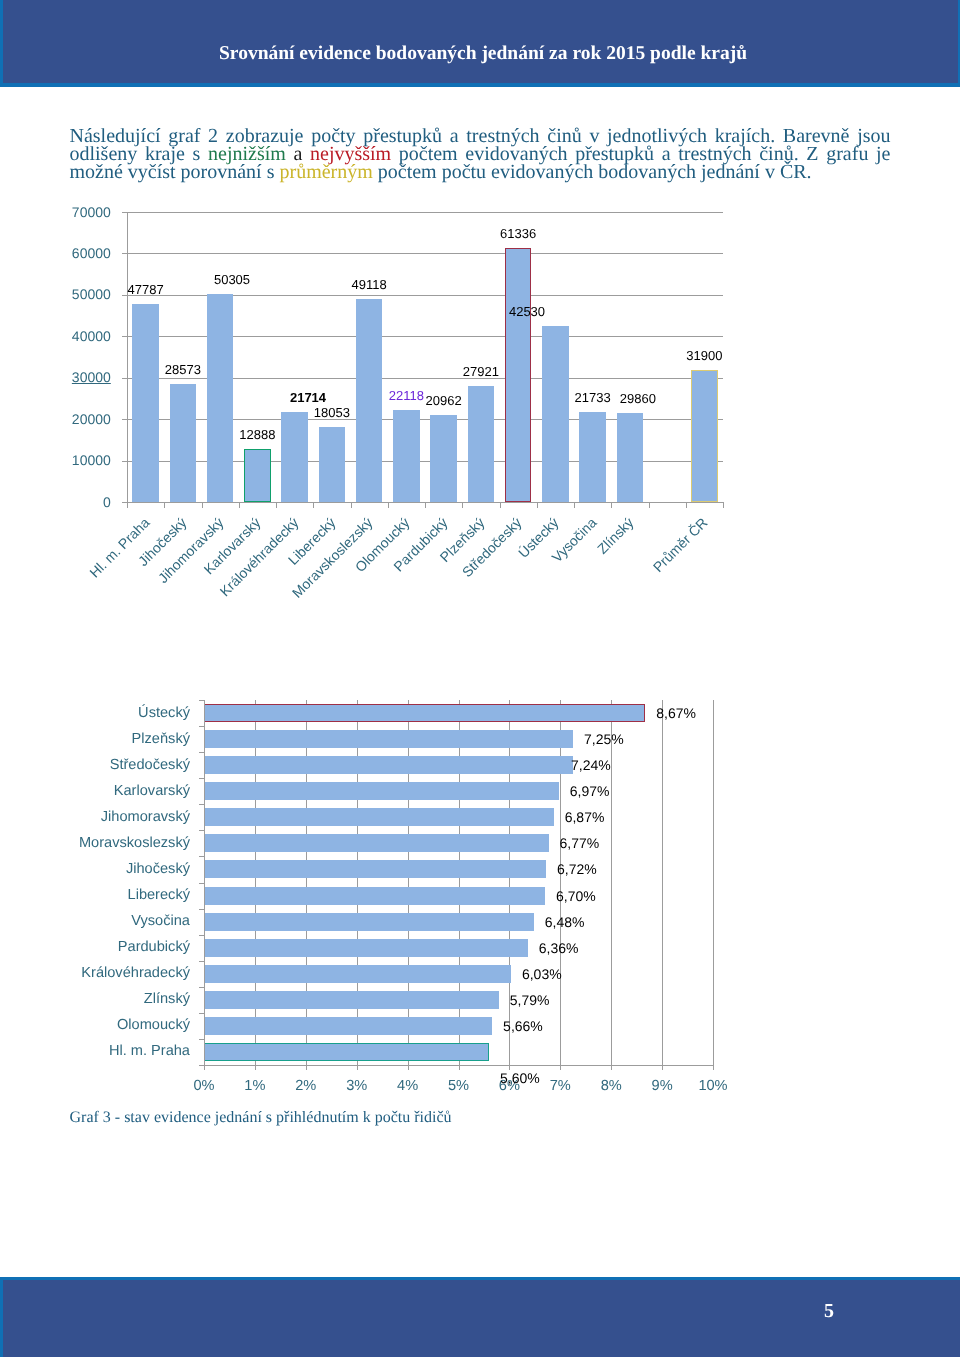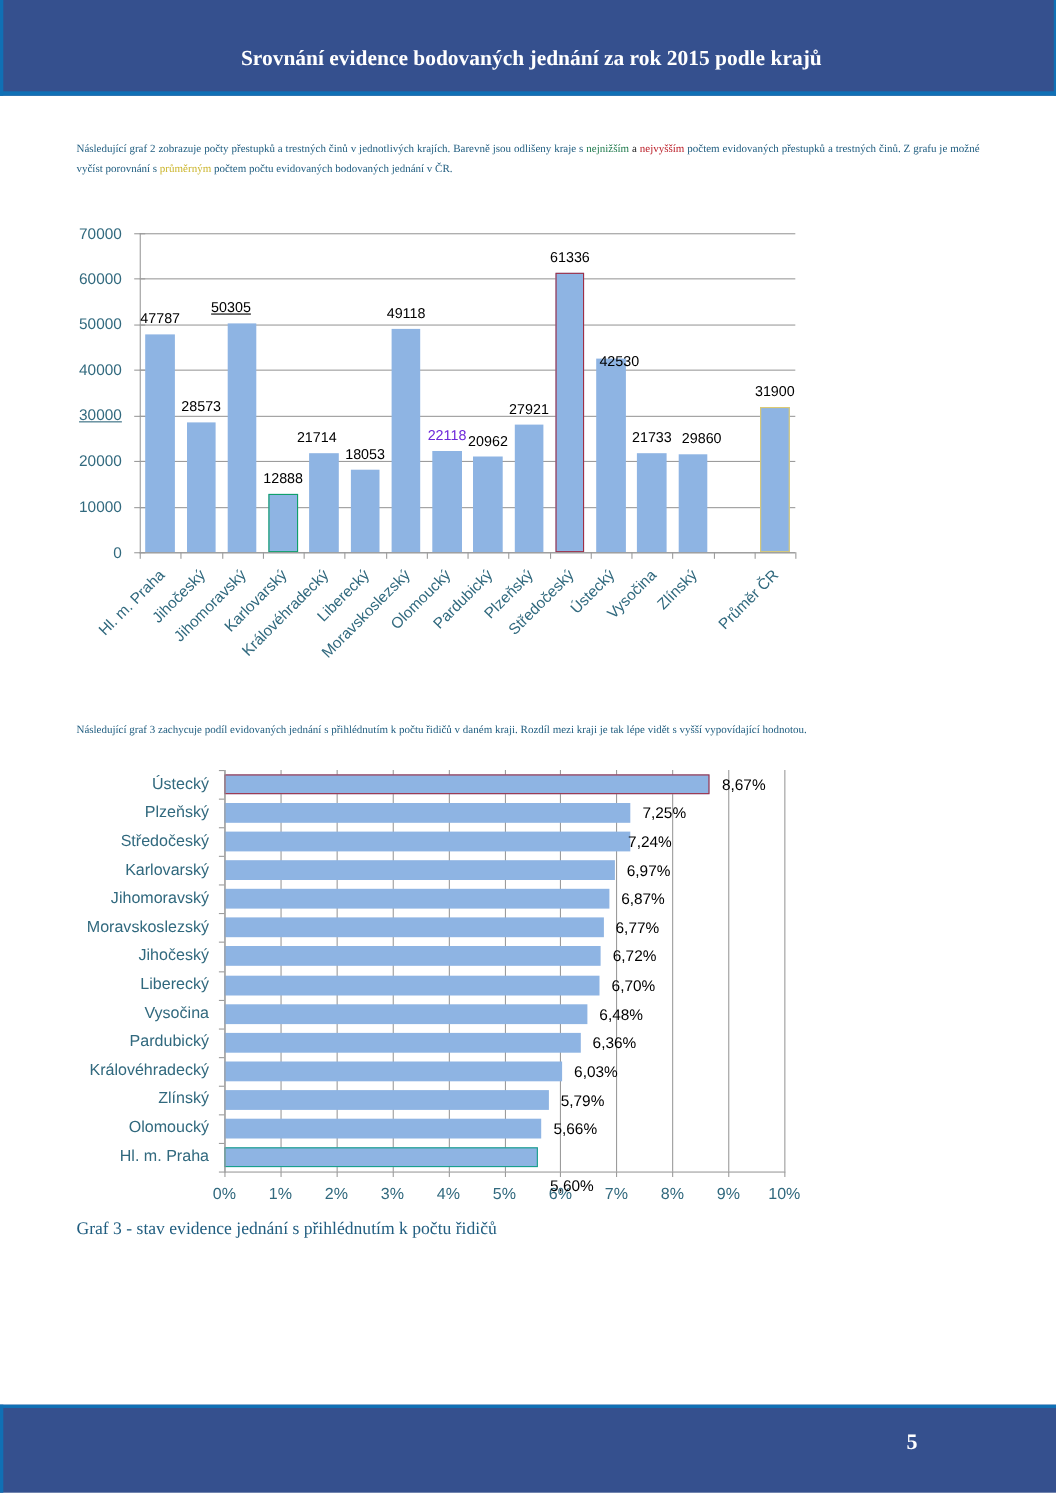--- a/index.html
+++ b/index.html
@@ -28,21 +28,21 @@
   
   #chart2{left:0px;top:0px;width:960px;height:1357px;}
   .c2-gridline{position:absolute;width:1px;background:#9C9C9C;}
   .c2-axisline{position:absolute;background:#9C9C9C;}
   .c2-tickmark{position:absolute;background:#9C9C9C;}
   .c2-ylabel{position:absolute;color:#31697E;font-family:"Liberation Sans",sans-serif;font-size:14.6px;line-height:14px;text-align:right;white-space:nowrap;}
   .c2-xtick{position:absolute;color:#31697E;font-family:"Liberation Sans",sans-serif;font-size:14.6px;line-height:14px;text-align:center;white-space:nowrap;}
   .c2-bar{position:absolute;background:#8EB4E3;box-sizing:border-box;}
   .c2-dlabel{position:absolute;color:#000;font-family:"Liberation Sans",sans-serif;font-size:14px;line-height:14px;white-space:nowrap;}
   .caption{position:absolute;color:#215E80;font-size:16px;line-height:18.4px;white-space:nowrap;}
-  .para{position:absolute;color:#215E80;font-size:10px;line-height:18.4px;text-align:justify;}
+  .para{position:absolute;color:#215E80;font-size:20px;line-height:18.4px;text-align:justify;}
 </style>
 </head>
 <body>
 
 <div id="page">
 <div id="header-banner" class="abs" style="background: rgb(53, 80, 142); border-bottom-color: rgb(16, 112, 181); border-right-color: rgb(16, 112, 181); border-left-color: rgb(16, 112, 181);">
   <div id="header-title">Srovnání evidence bodovaných jednání za rok 2015 podle krajů</div>
 </div>
 
 <div id="footer-banner" class="abs" style="background: rgb(53, 80, 142); border-top-color: rgb(16, 112, 181); border-left-color: rgb(16, 112, 181);">
@@ -94,48 +94,48 @@
       <div class="c1-xtick" style="background: rgb(156, 156, 156); left: 649px; top: 502px;"></div>
       <div class="c1-xtick" style="background: rgb(156, 156, 156); left: 686px; top: 502px;"></div>
       <div class="c1-xtick" style="background: rgb(156, 156, 156); left: 723px; top: 502px;"></div>
       <div class="c1-bar" style="left: 132.425px; top: 304.025px; width: 26.4px; height: 197.975px; background: rgb(142, 180, 227);"></div>
       <div class="c1-dlabel" style="color: rgb(0, 0, 0); left: 115.625px; width: 60px; top: 283.025px;">47787</div>
       <div class="c1-xlabel" style="color: rgb(49, 105, 126); left: -158.375px; width: 300px; top: 515px;">Hl. m. Praha</div>
       <div class="c1-bar" style="left: 169.675px; top: 383.626px; width: 26.4px; height: 118.374px; background: rgb(142, 180, 227);"></div>
       <div class="c1-dlabel" style="color: rgb(0, 0, 0); left: 152.875px; width: 60px; top: 362.626px;">28573</div>
       <div class="c1-xlabel" style="color: rgb(49, 105, 126); left: -121.125px; width: 300px; top: 515px;">Jihočeský</div>
       <div class="c1-bar" style="left: 206.925px; top: 293.594px; width: 26.4px; height: 208.406px; background: rgb(142, 180, 227);"></div>
-      <div class="c1-dlabel" style="color: rgb(0, 0, 0); left: 180px; width: 60px; top: 272.594px; text-decoration: underline;">50305</div>
+      <div class="c1-dlabel" style="color: rgb(0, 0, 0); left: 202px; width: 60px; top: 272.594px;">50305</div>
       <div class="c1-xlabel" style="color: rgb(49, 105, 126); left: -83.875px; width: 300px; top: 515px;">Jihomoravský</div>
       <div class="c1-bar" style="left: 244.175px; top: 448.607px; width: 26.4px; height: 53.3931px; background: rgb(142, 180, 227); border: 0.9px solid rgb(15, 160, 107);"></div>
       <div class="c1-dlabel" style="color: rgb(0, 0, 0); left: 227.375px; width: 60px; top: 427.607px;">12888</div>
       <div class="c1-xlabel" style="color: rgb(49, 105, 126); left: -46.625px; width: 300px; top: 515px;">Karlovarský</div>
       <div class="c1-bar" style="left: 281.425px; top: 412.042px; width: 26.4px; height: 89.958px; background: rgb(142, 180, 227);"></div>
-      <div class="c1-dlabel" style="color: rgb(0, 0, 0); left: 258px; width: 60px; top: 391.042px;">21714</div>
+      <div class="c1-dlabel" style="color: rgb(0, 0, 0); left: 278px; width: 60px; top: 391.042px; font-weight: bold;">21714</div>
       <div class="c1-xlabel" style="color: rgb(49, 105, 126); left: -9.375px; width: 300px; top: 515px;">Královéhradecký</div>
       <div class="c1-bar" style="left: 318.675px; top: 427.209px; width: 26.4px; height: 74.791px; background: rgb(142, 180, 227);"></div>
       <div class="c1-dlabel" style="color: rgb(0, 0, 0); left: 301.875px; width: 60px; top: 406.209px;">18053</div>
       <div class="c1-xlabel" style="color: rgb(49, 105, 126); left: 27.875px; width: 300px; top: 515px;">Liberecký</div>
       <div class="c1-bar" style="left: 355.925px; top: 298.511px; width: 26.4px; height: 203.489px; background: rgb(142, 180, 227);"></div>
       <div class="c1-dlabel" style="color: rgb(0, 0, 0); left: 339.125px; width: 60px; top: 277.511px;">49118</div>
       <div class="c1-xlabel" style="color: rgb(49, 105, 126); left: 65.125px; width: 300px; top: 515px;">Moravskoslezský</div>
       <div class="c1-bar" style="left: 393.175px; top: 410.368px; width: 26.4px; height: 91.6317px; background: rgb(142, 180, 227);"></div>
       <div class="c1-dlabel" style="color: #6d28d9; left: 376.375px; width: 60px; top: 389.368px;">22118</div>
       <div class="c1-xlabel" style="color: rgb(49, 105, 126); left: 102.375px; width: 300px; top: 515px;">Olomoucký</div>
       <div class="c1-bar" style="left: 430.425px; top: 415.157px; width: 26.4px; height: 86.8426px; background: rgb(142, 180, 227);"></div>
       <div class="c1-dlabel" style="color: rgb(0, 0, 0); left: 413.625px; width: 60px; top: 394.157px;">20962</div>
       <div class="c1-xlabel" style="color: rgb(49, 105, 126); left: 139.625px; width: 300px; top: 515px;">Pardubický</div>
       <div class="c1-bar" style="left: 467.675px; top: 386.327px; width: 26.4px; height: 115.673px; background: rgb(142, 180, 227);"></div>
       <div class="c1-dlabel" style="color: rgb(0, 0, 0); left: 450.875px; width: 60px; top: 365.327px;">27921</div>
       <div class="c1-xlabel" style="color: rgb(49, 105, 126); left: 176.875px; width: 300px; top: 515px;">Plzeňský</div>
       <div class="c1-bar" style="left: 504.925px; top: 247.894px; width: 26.4px; height: 254.106px; background: rgb(142, 180, 227); border: 0.9px solid rgb(158, 47, 70);"></div>
       <div class="c1-dlabel" style="color: rgb(0, 0, 0); left: 488.125px; width: 60px; top: 226.894px;">61336</div>
       <div class="c1-xlabel" style="color: rgb(49, 105, 126); left: 214.125px; width: 300px; top: 515px;">Středočeský</div>
       <div class="c1-bar" style="left: 542.175px; top: 325.804px; width: 26.4px; height: 176.196px; background: rgb(142, 180, 227);"></div>
-      <div class="c1-dlabel" style="color: rgb(0, 0, 0); left: 533px; width: 60px; top: 304.804px; margin-top: 17px;">42530</div>
+      <div class="c1-dlabel" style="color: rgb(0, 0, 0); left: 497px; width: 60px; top: 304.804px;">42530</div>
       <div class="c1-xlabel" style="color: rgb(49, 105, 126); left: 251.375px; width: 300px; top: 515px;">Ústecký</div>
       <div class="c1-bar" style="left: 579.425px; top: 411.963px; width: 26.4px; height: 90.0367px; background: rgb(142, 180, 227);"></div>
       <div class="c1-dlabel" style="color: rgb(0, 0, 0); left: 562.625px; width: 60px; top: 390.963px;">21733</div>
       <div class="c1-xlabel" style="color: rgb(49, 105, 126); left: 288.625px; width: 300px; top: 515px;">Vysočina</div>
       <div class="c1-bar" style="left: 616.675px; top: 412.68px; width: 26.4px; height: 89.32px; background: rgb(142, 180, 227);"></div>
       <div class="c1-dlabel" style="color: rgb(0, 0, 0); left: 607.875px; width: 60px; top: 391.68px;">29860</div>
       <div class="c1-xlabel" style="color: rgb(49, 105, 126); left: 325.875px; width: 300px; top: 515px;">Zlínský</div>
       <div class="c1-bar" style="left: 691.175px; top: 369.843px; width: 26.4px; height: 132.157px; background: rgb(142, 180, 227); border: 0.9px solid rgb(220, 203, 114);"></div>
       <div class="c1-dlabel" style="color: rgb(0, 0, 0); left: 674.375px; width: 60px; top: 348.843px;">31900</div>
       <div class="c1-xlabel" style="color: rgb(49, 105, 126); left: 400.375px; width: 300px; top: 515px;">Průměr ČR</div>
@@ -228,15 +228,14 @@
       <div class="c2-dlabel" style="left: 509.711px; top: 992.821px;">5,79%</div>
       <div class="c2-ylabel" style="left: -10px; width: 200px; top: 992.321px;">Zlínský</div>
       <div class="c2-bar" style="left: 204px; top: 1016.89px; width: 288.094px; height: 18px; background: rgb(142, 180, 227);"></div>
       <div class="c2-dlabel" style="left: 503.094px; top: 1018.89px;">5,66%</div>
       <div class="c2-ylabel" style="left: -10px; width: 200px; top: 1018.39px;">Olomoucký</div>
       <div class="c2-bar" style="left: 204px; top: 1042.96px; width: 285.04px; height: 18px; background: rgb(142, 180, 227); border: 0.9px solid rgb(24, 160, 140);"></div>
       <div class="c2-dlabel" style="left: 500.04px; top: 1071px;">5,60%</div>
       <div class="c2-ylabel" style="left: -10px; width: 200px; top: 1044.46px;">Hl. m. Praha</div>
       <div class="c2-axisline" style="left: 204px; top: 700px; width: 1px; height: 366px;"></div>
     </div>
-<div class="para" id="para2" style="left:69.5px;top:655px;width:821px;"><span style="color: rgb(33, 94, 128);">Následující graf 3 zachycuje podíl evidovaných jednání s přihlédnutím k počtu řidičů v daném kraji. Rozdíl mezi kraji je tak lépe vidět s vyšší vypovídající hodnotou.</span></div>
 <div class="caption" id="caption2" style="left:69.5px;top:1109px;">Graf 3 - stav evidence jednání s přihlédnutím k počtu řidičů</div>
 </div>
 
 </body></html>

